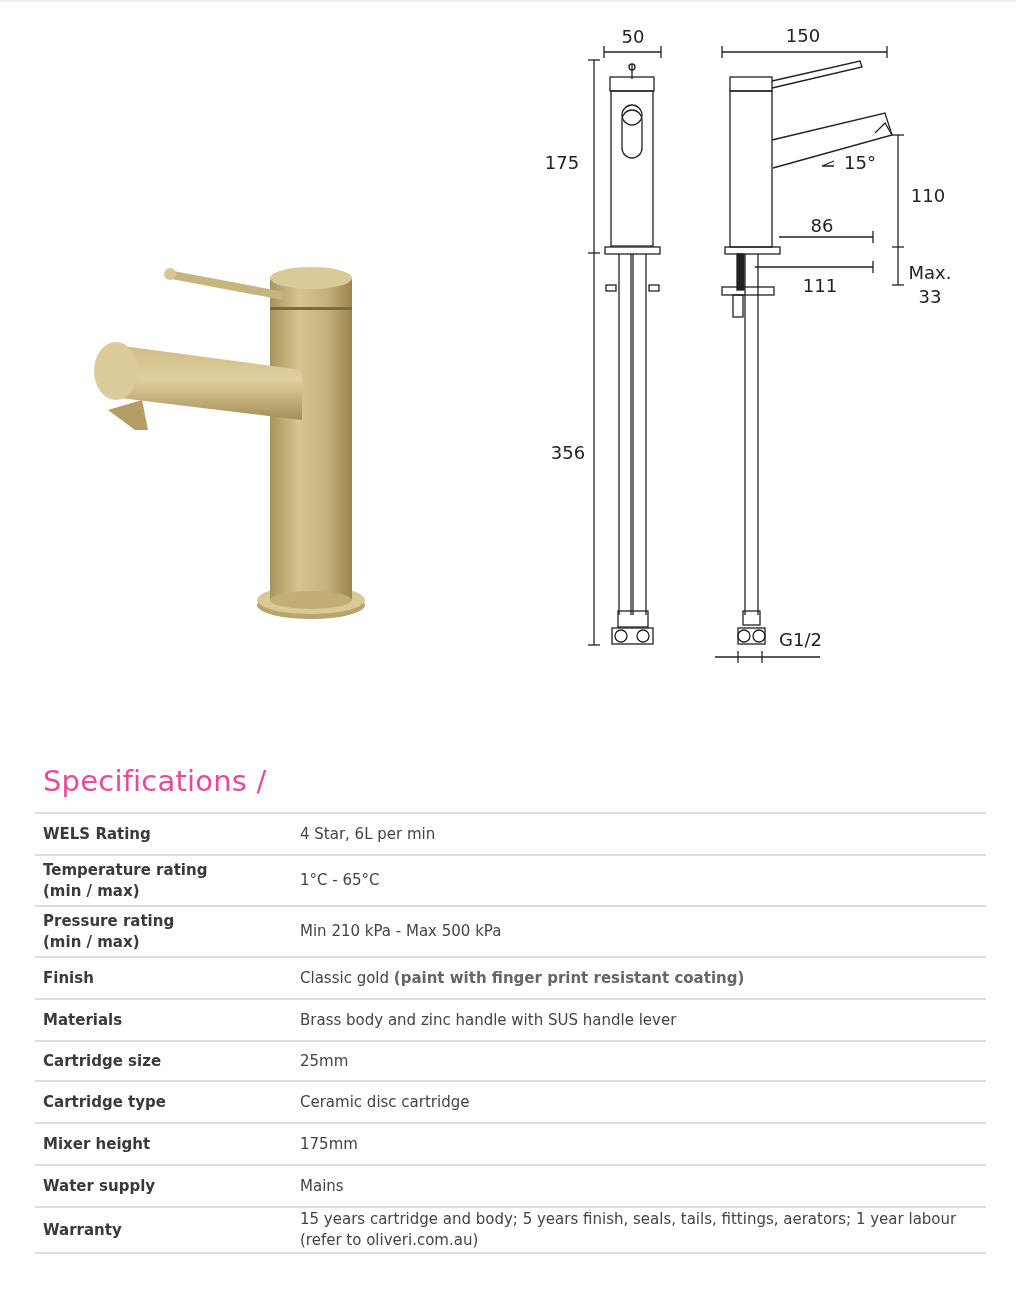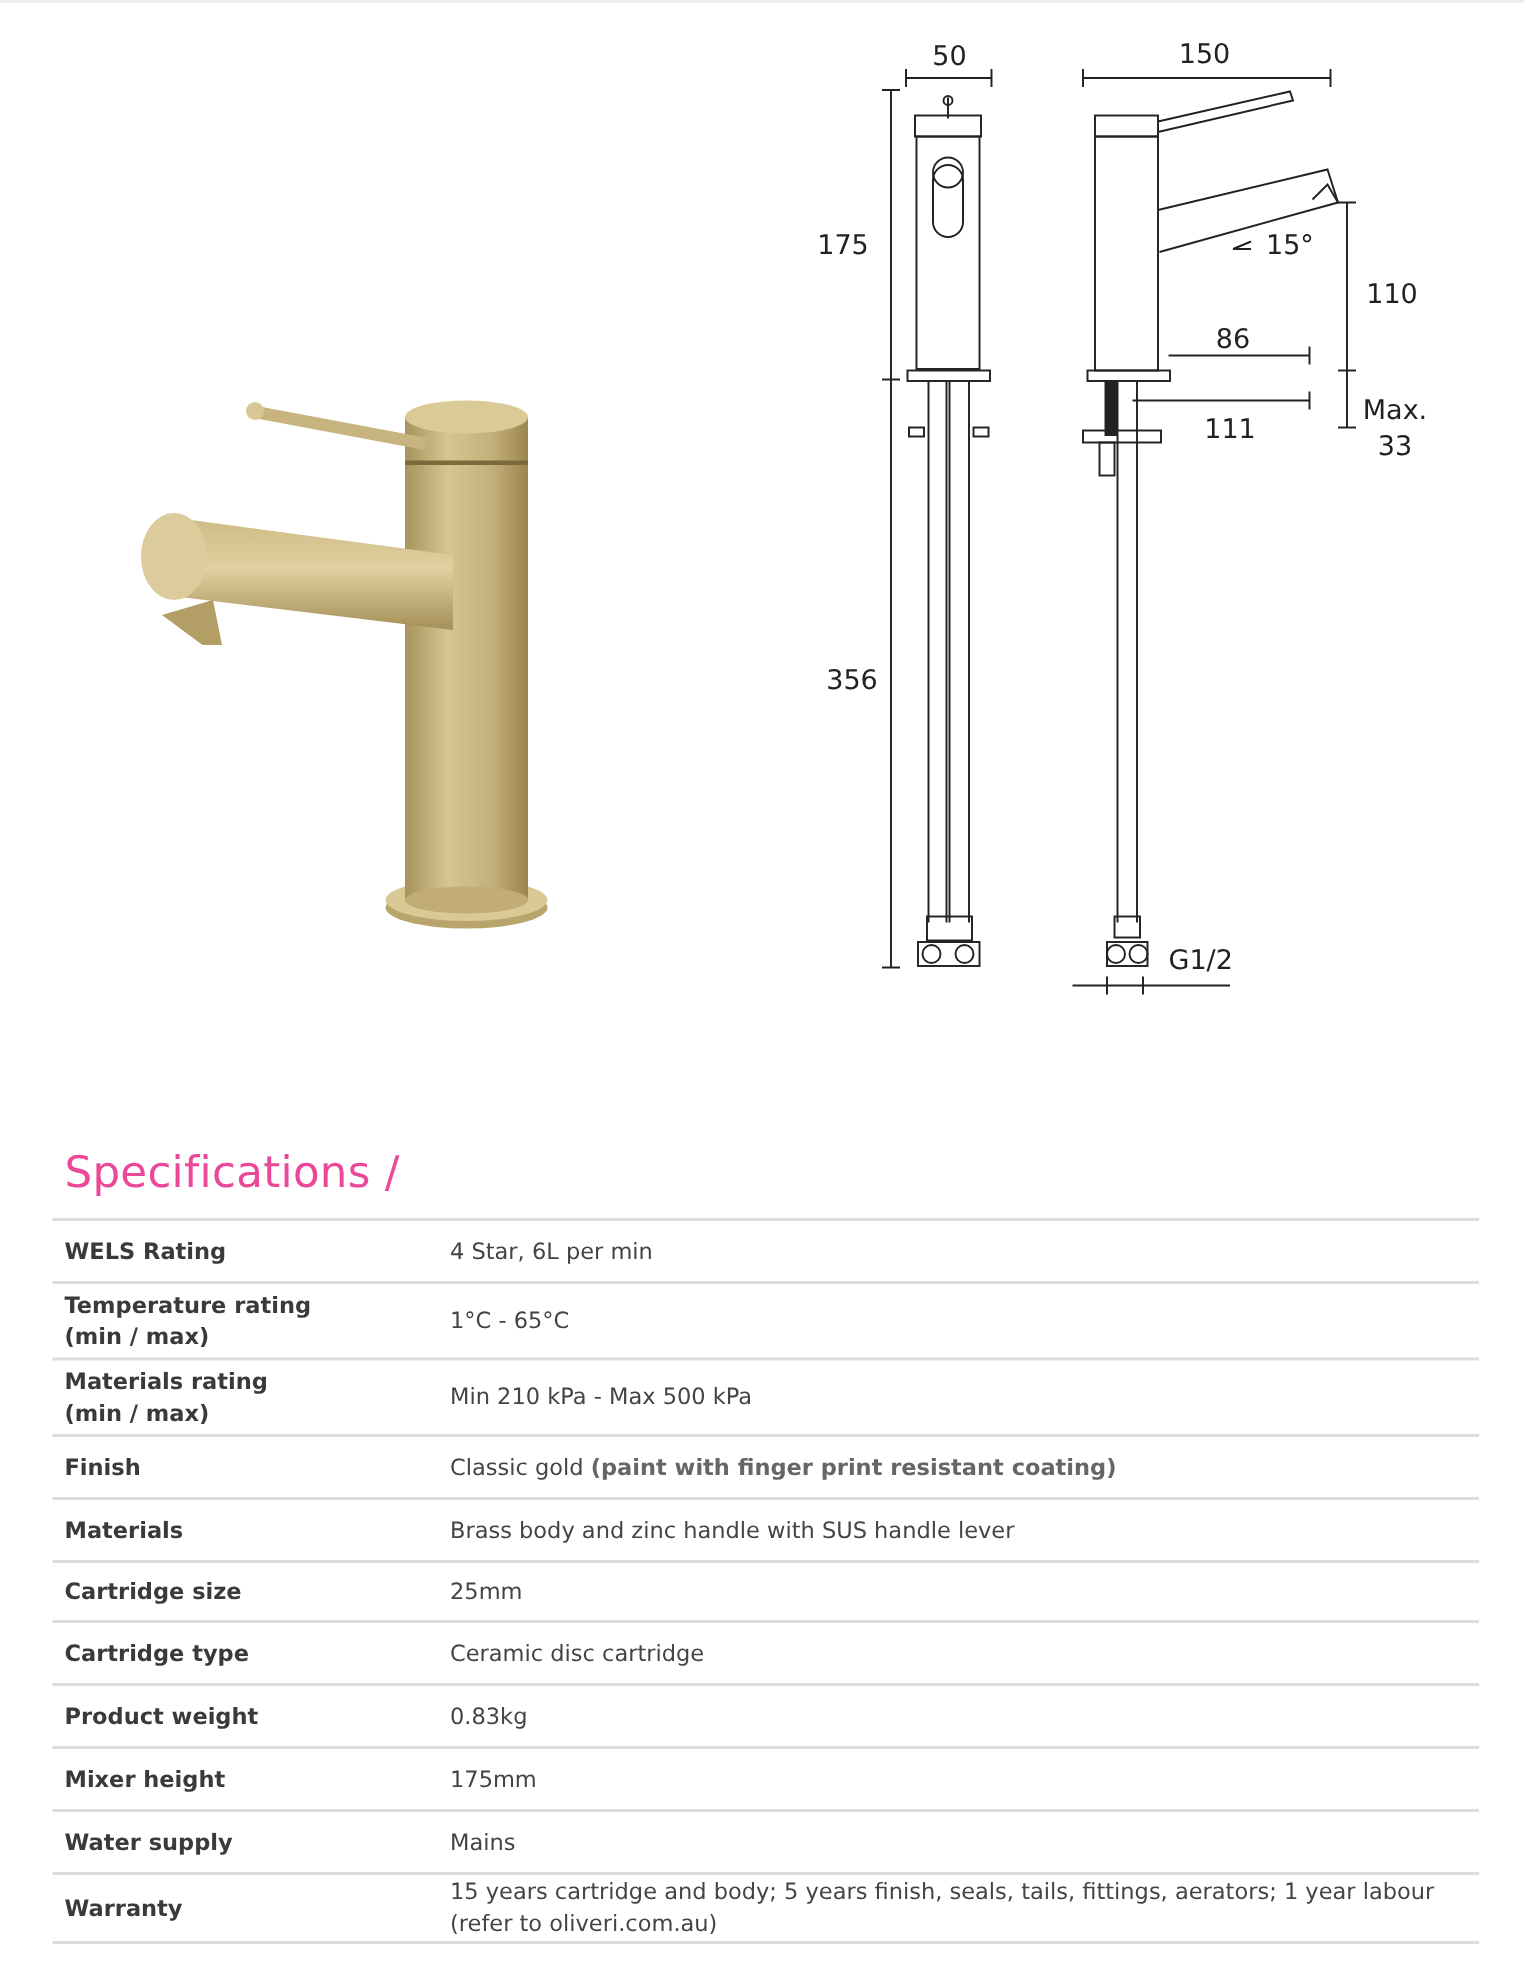--- a/index.html
+++ b/index.html
@@ -136,45 +136,41 @@
     <tr style="height:42px">
       <td class="label">WELS Rating</td>
       <td class="value">4 Star, 6L per min</td>
     </tr>
     <tr style="height:51px">
       <td class="label" style="white-space:pre-line">Temperature rating
 (min / max)</td>
       <td class="value">1°C - 65°C</td>
     </tr>
     <tr style="height:51px">
-      <td class="label" style="white-space:pre-line">Materials rating
+      <td class="label" style="white-space:pre-line">Pressure rating
 (min / max)</td>
       <td class="value">Min 210 kPa - Max 500 kPa</td>
     </tr>
     <tr style="height:42px">
       <td class="label">Finish</td>
       <td class="value"><span>Classic gold </span><span class="note">(paint with finger print resistant coating)</span></td>
     </tr>
     <tr style="height:42px">
       <td class="label">Materials</td>
       <td class="value">Brass body and zinc handle with SUS handle lever</td>
     </tr>
     <tr style="height:40px">
       <td class="label">Cartridge size</td>
       <td class="value">25mm</td>
     </tr>
     <tr style="height:42px">
       <td class="label">Cartridge type</td>
       <td class="value">Ceramic disc cartridge</td>
     </tr>
     <tr style="height:42px">
-      <td class="label">Product weight</td>
-      <td class="value">0.83kg</td>
-    </tr>
-    <tr style="height:42px">
       <td class="label">Mixer height</td>
       <td class="value">175mm</td>
     </tr>
     <tr style="height:42px">
       <td class="label">Water supply</td>
       <td class="value">Mains</td>
     </tr>
     <tr style="height:46px">
       <td class="label">Warranty</td>
       <td class="value" style="white-space:pre-line">15 years cartridge and body; 5 years finish, seals, tails, fittings, aerators; 1 year labour

